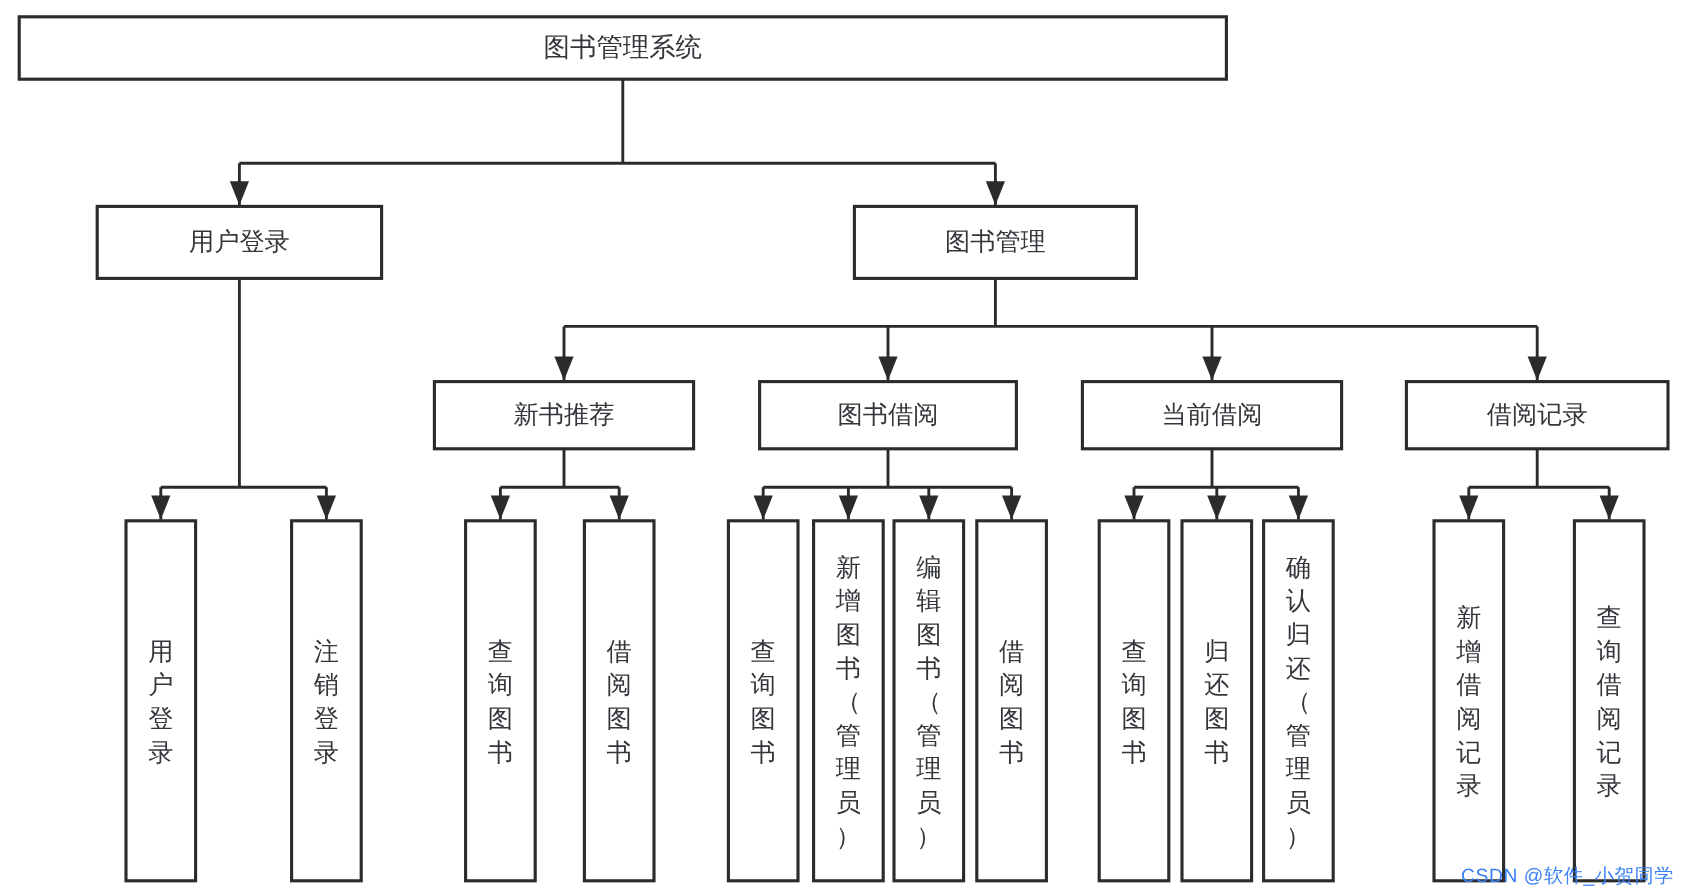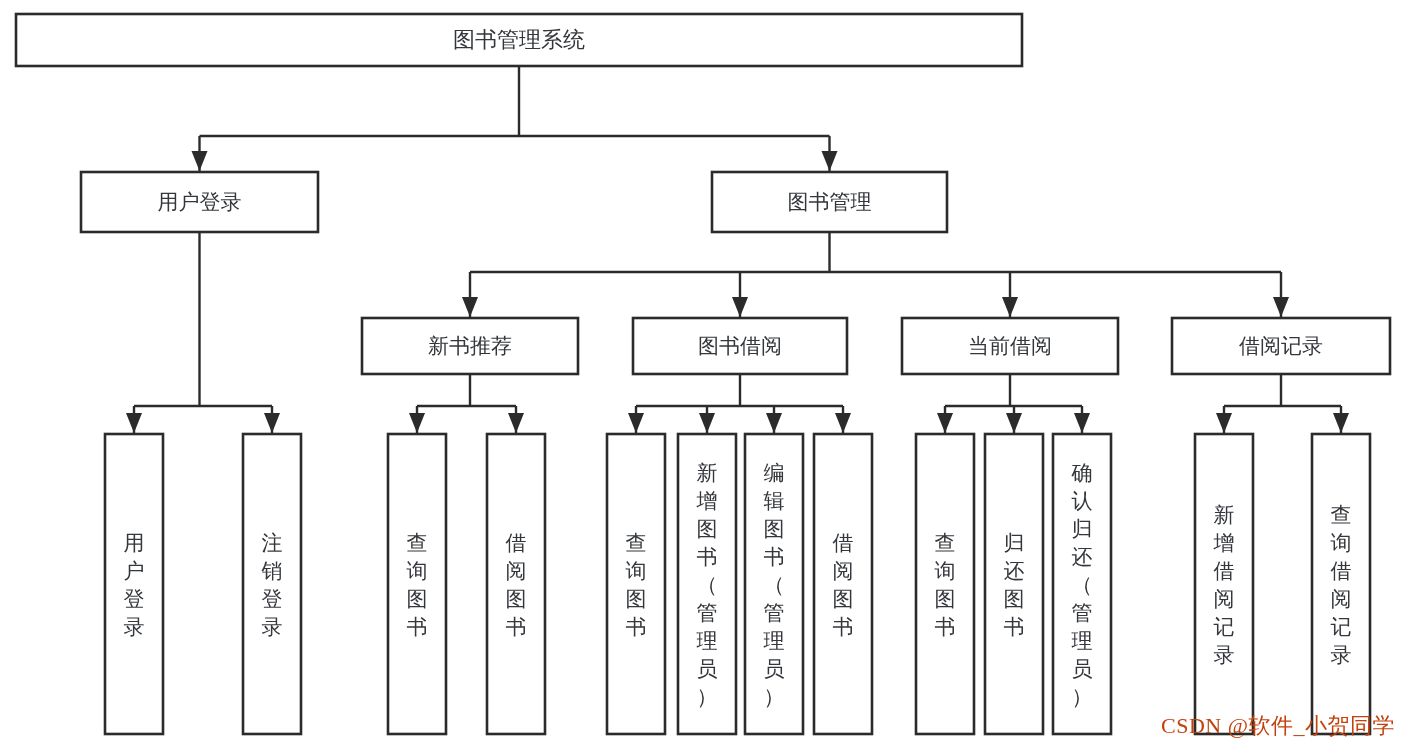--- a/index.html
+++ b/index.html
@@ -61,23 +61,23 @@
   .leaf-label {
     font-family: "DejaVu Sans", "Liberation Sans", sans-serif;
     font-size: 21px;
     fill: #33363b;
     text-anchor: middle;
   }
   .watermark {
     position: absolute;
     right: 10px;
     bottom: 6px;
-    font-family: Liberation Serif, serif;
-    font-size: 22px;
-    color: #c2410c;
+    font-family: Liberation Sans, sans-serif;
+    font-size: 16px;
+    color: #3b82f6;
     white-space: nowrap;
     letter-spacing: 0.5px;
   }
 </style>
 </head>
 <body>
 
 <div id="diagram-root">
 
   <svg id="flow" viewBox="0 0 1405 747">

